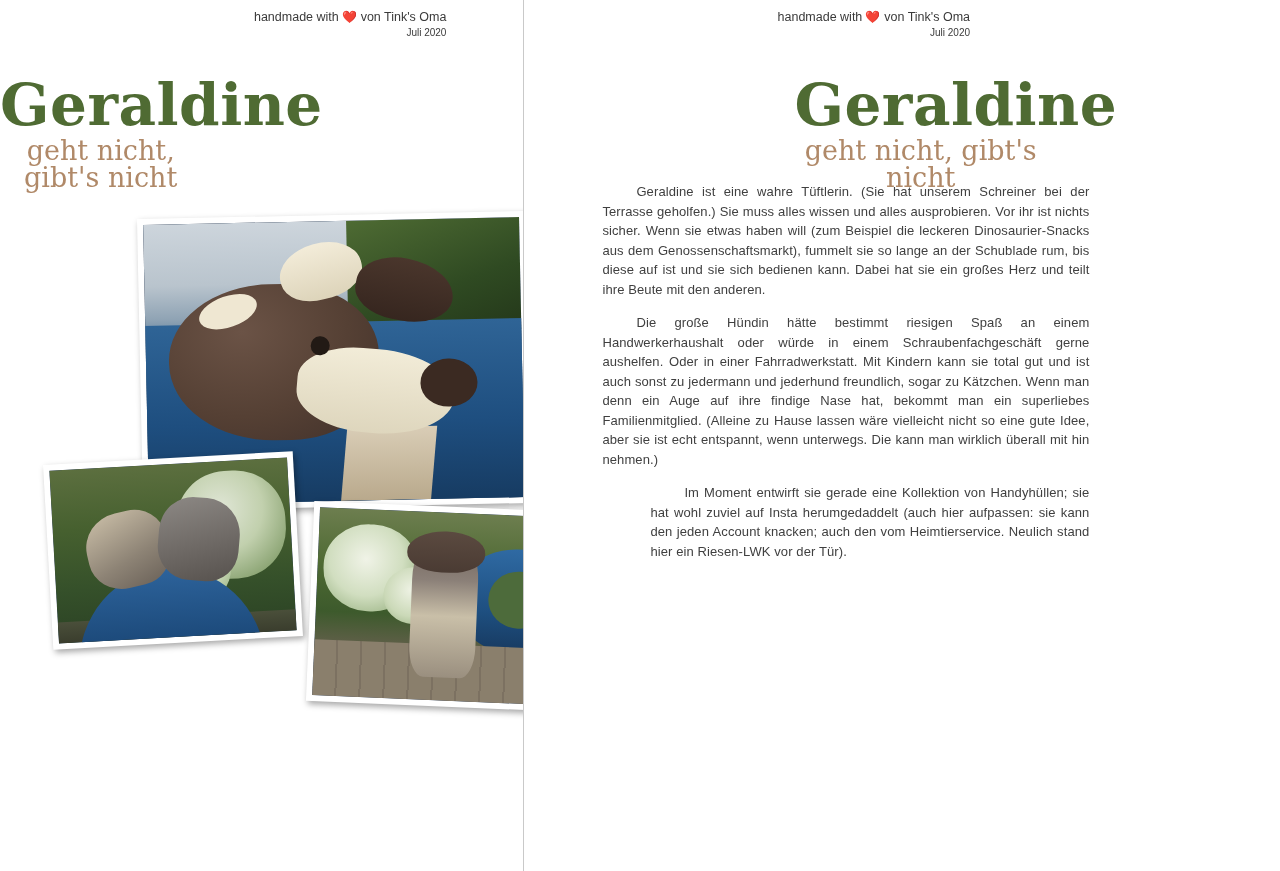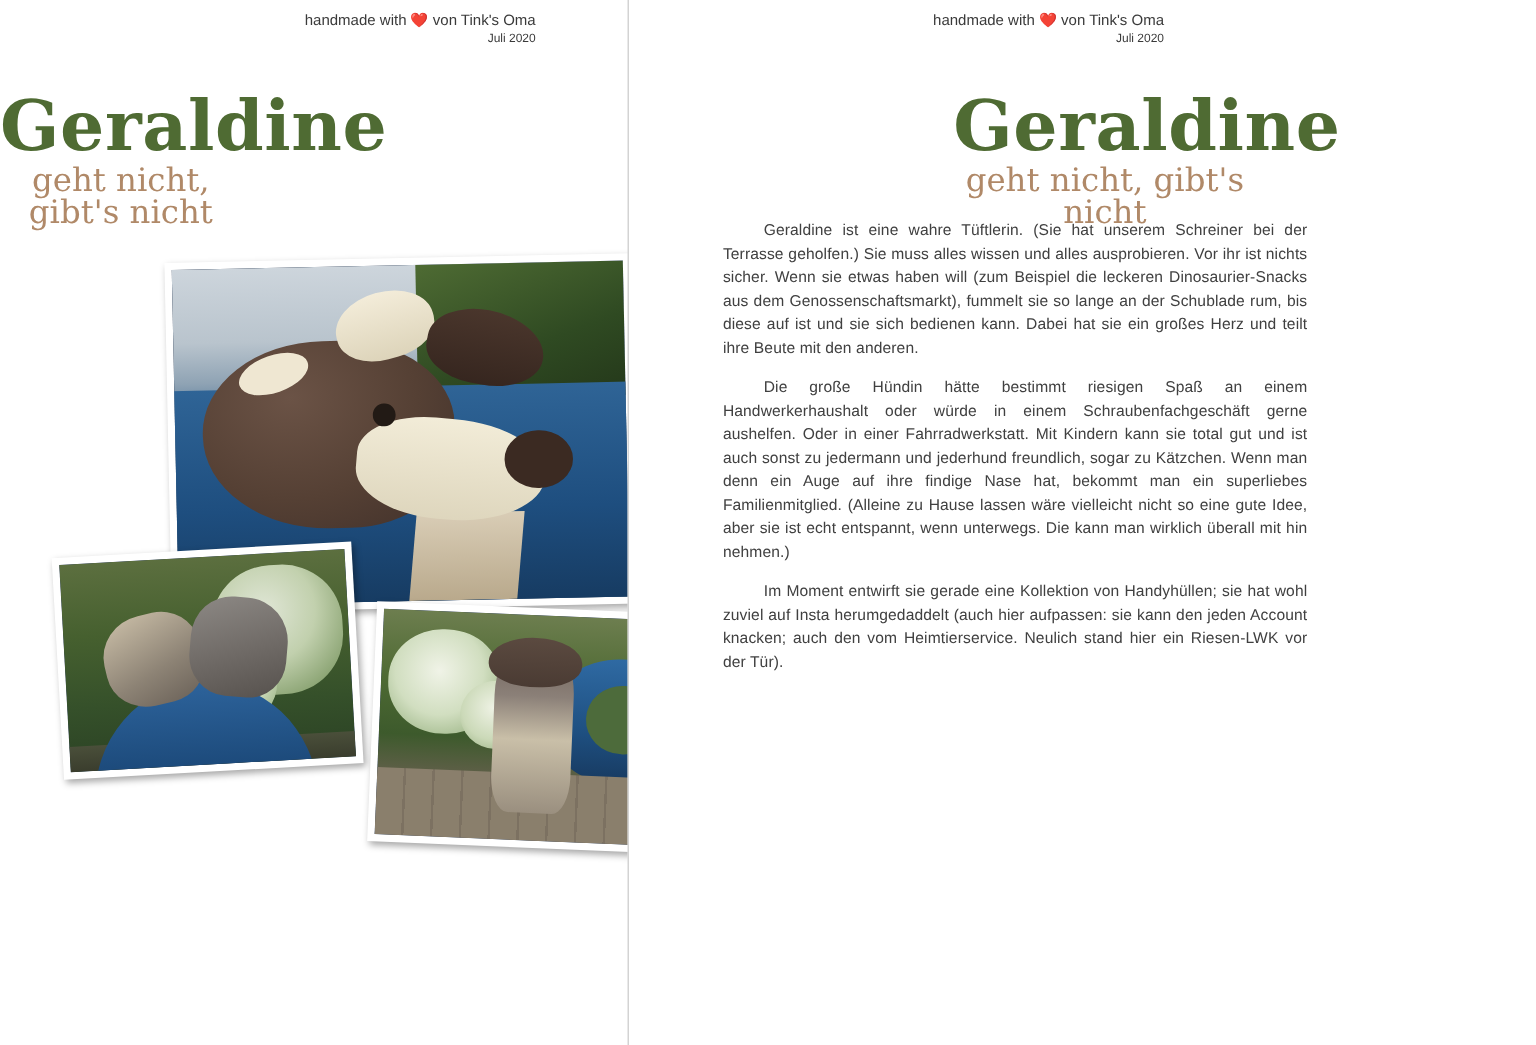--- a/index.html
+++ b/index.html
@@ -257,21 +257,21 @@
     left: 78px;
     top: 182px;
     width: 487px;
     text-align: justify;
     font-size: 13px;
     line-height: 1.50;
     color: #404040;
     letter-spacing: 0.1px;
   }
   .body-col p { margin: 0 0 14px 0; text-indent: 34px; }
-  .body-col p:last-child { margin-bottom: 0; }
+  .body-col p:last-child { margin-bottom: 0; margin-left: 48px; }
 </style>
 </head>
 <body>
 
 <div class="spread">
 
   <div class="page page-left">
 
     <div class="runhead">
       <span>handmade with</span>

